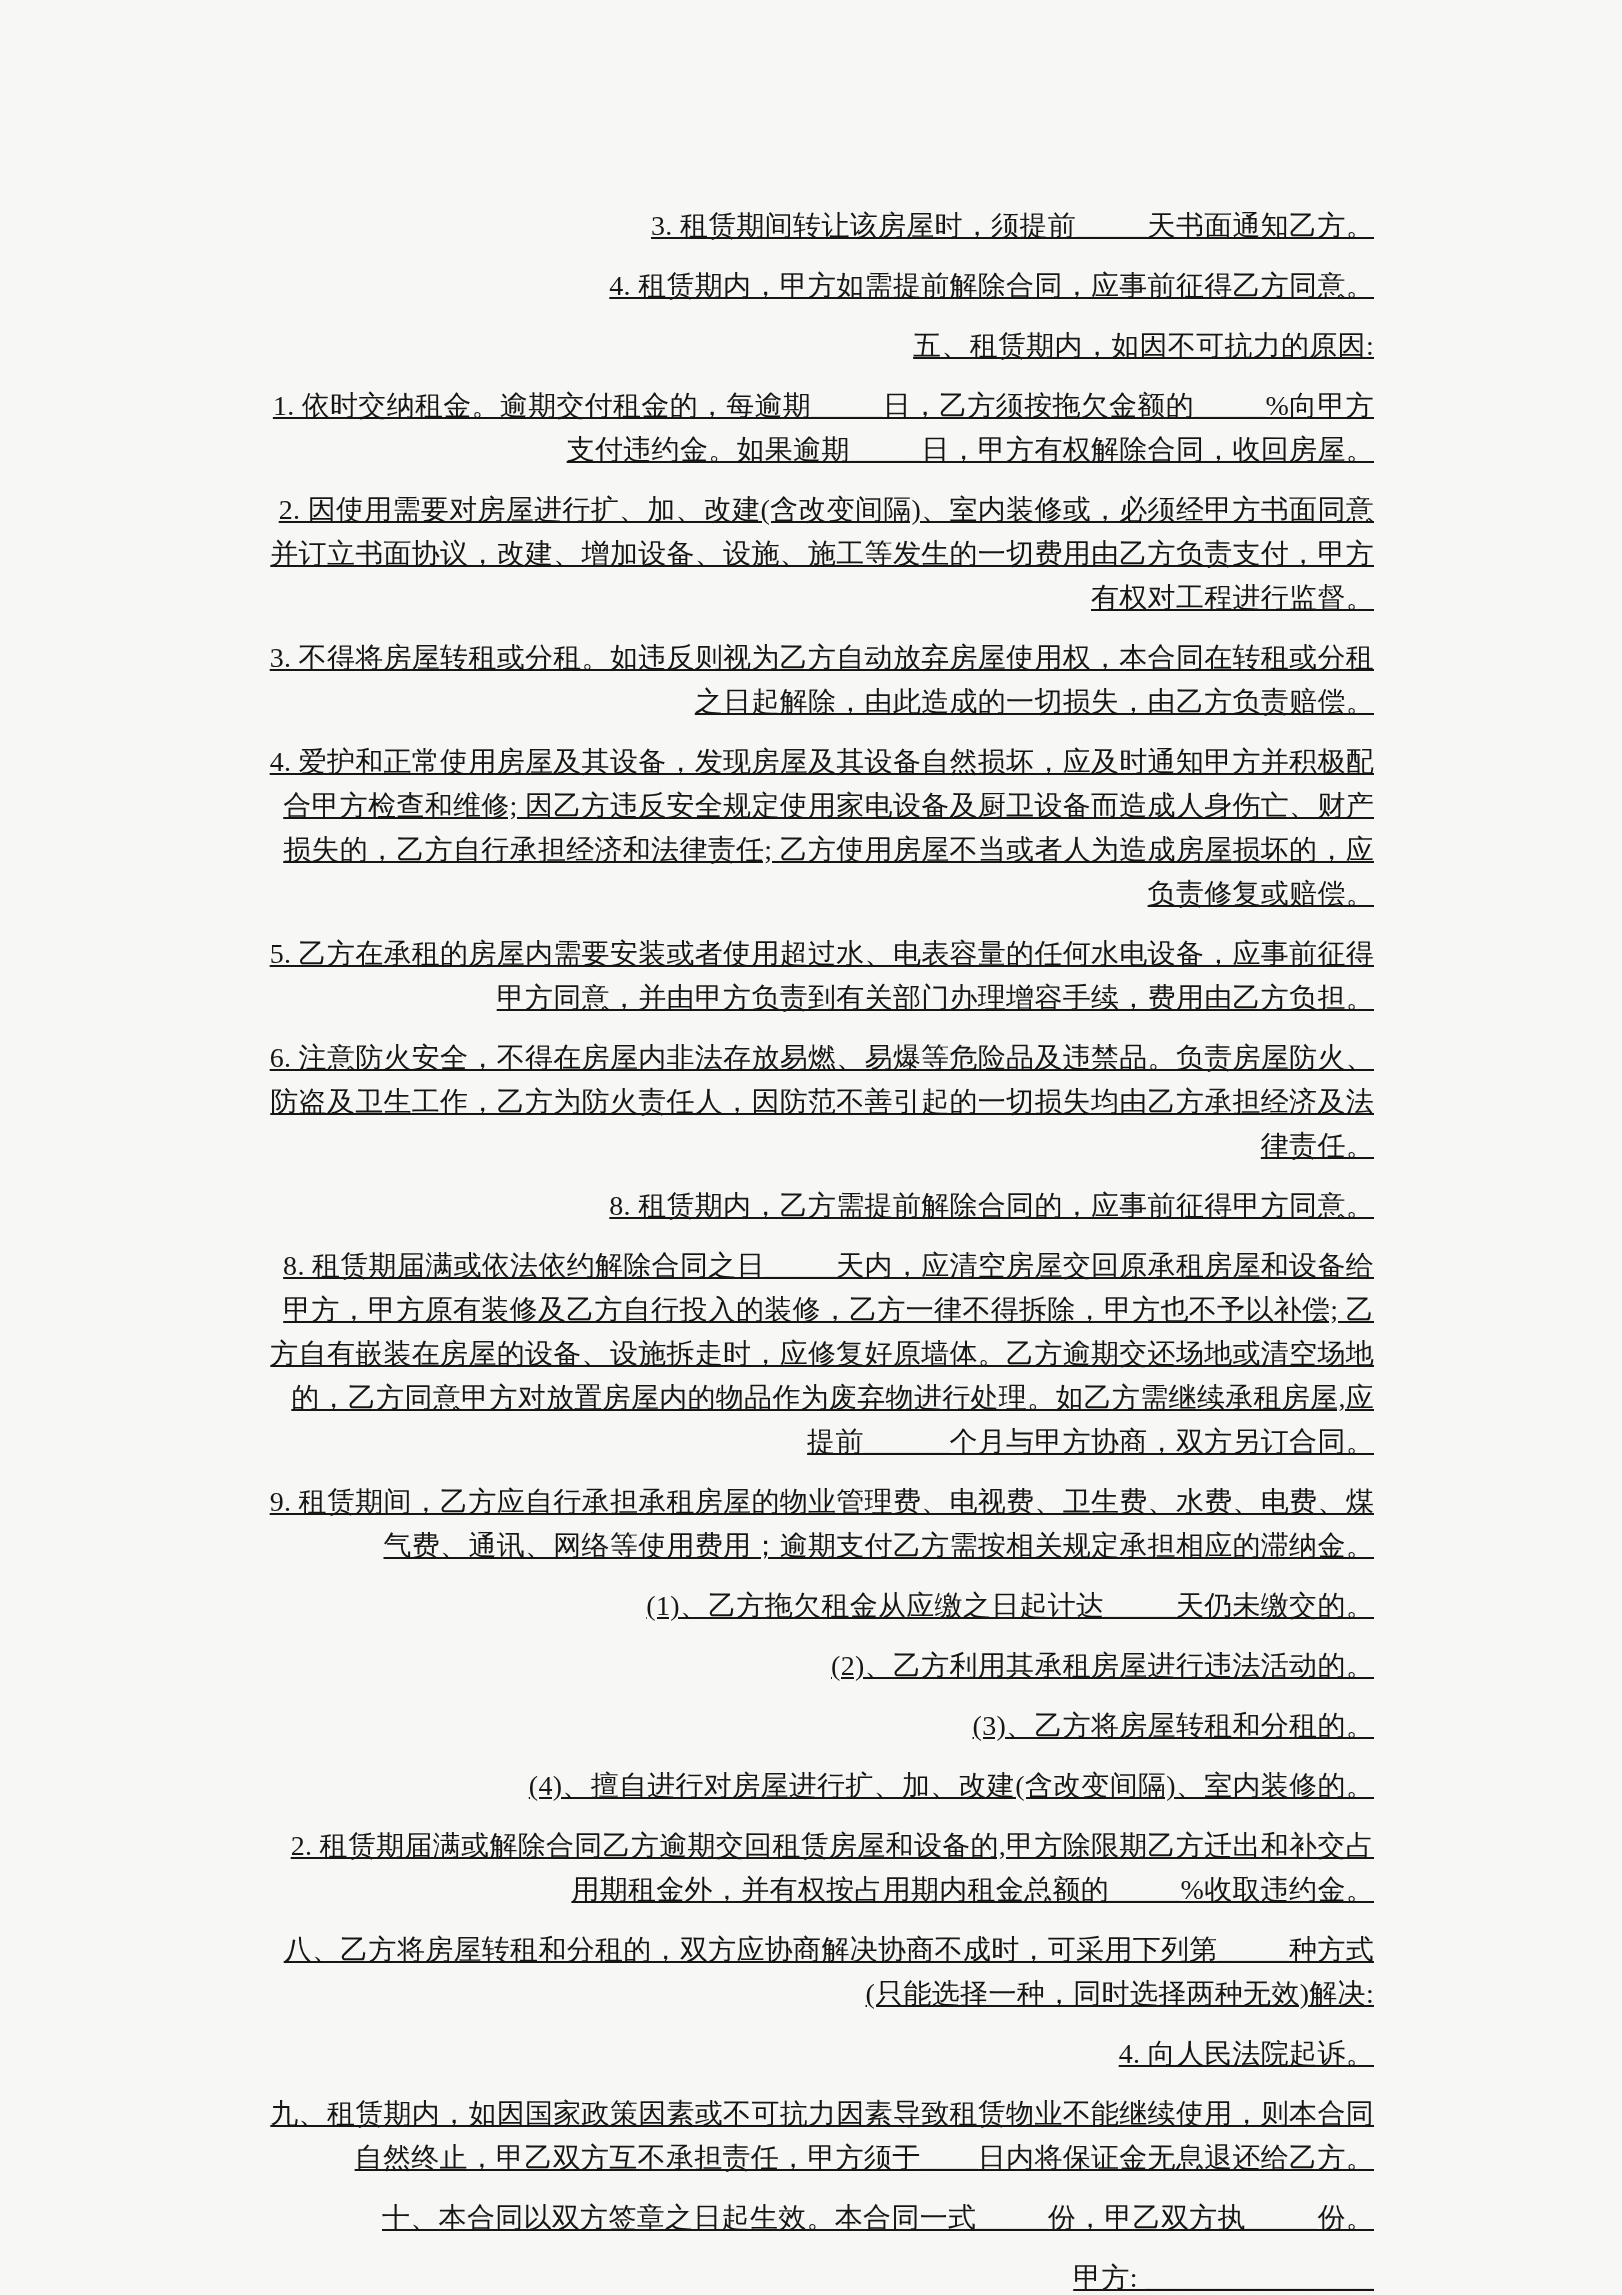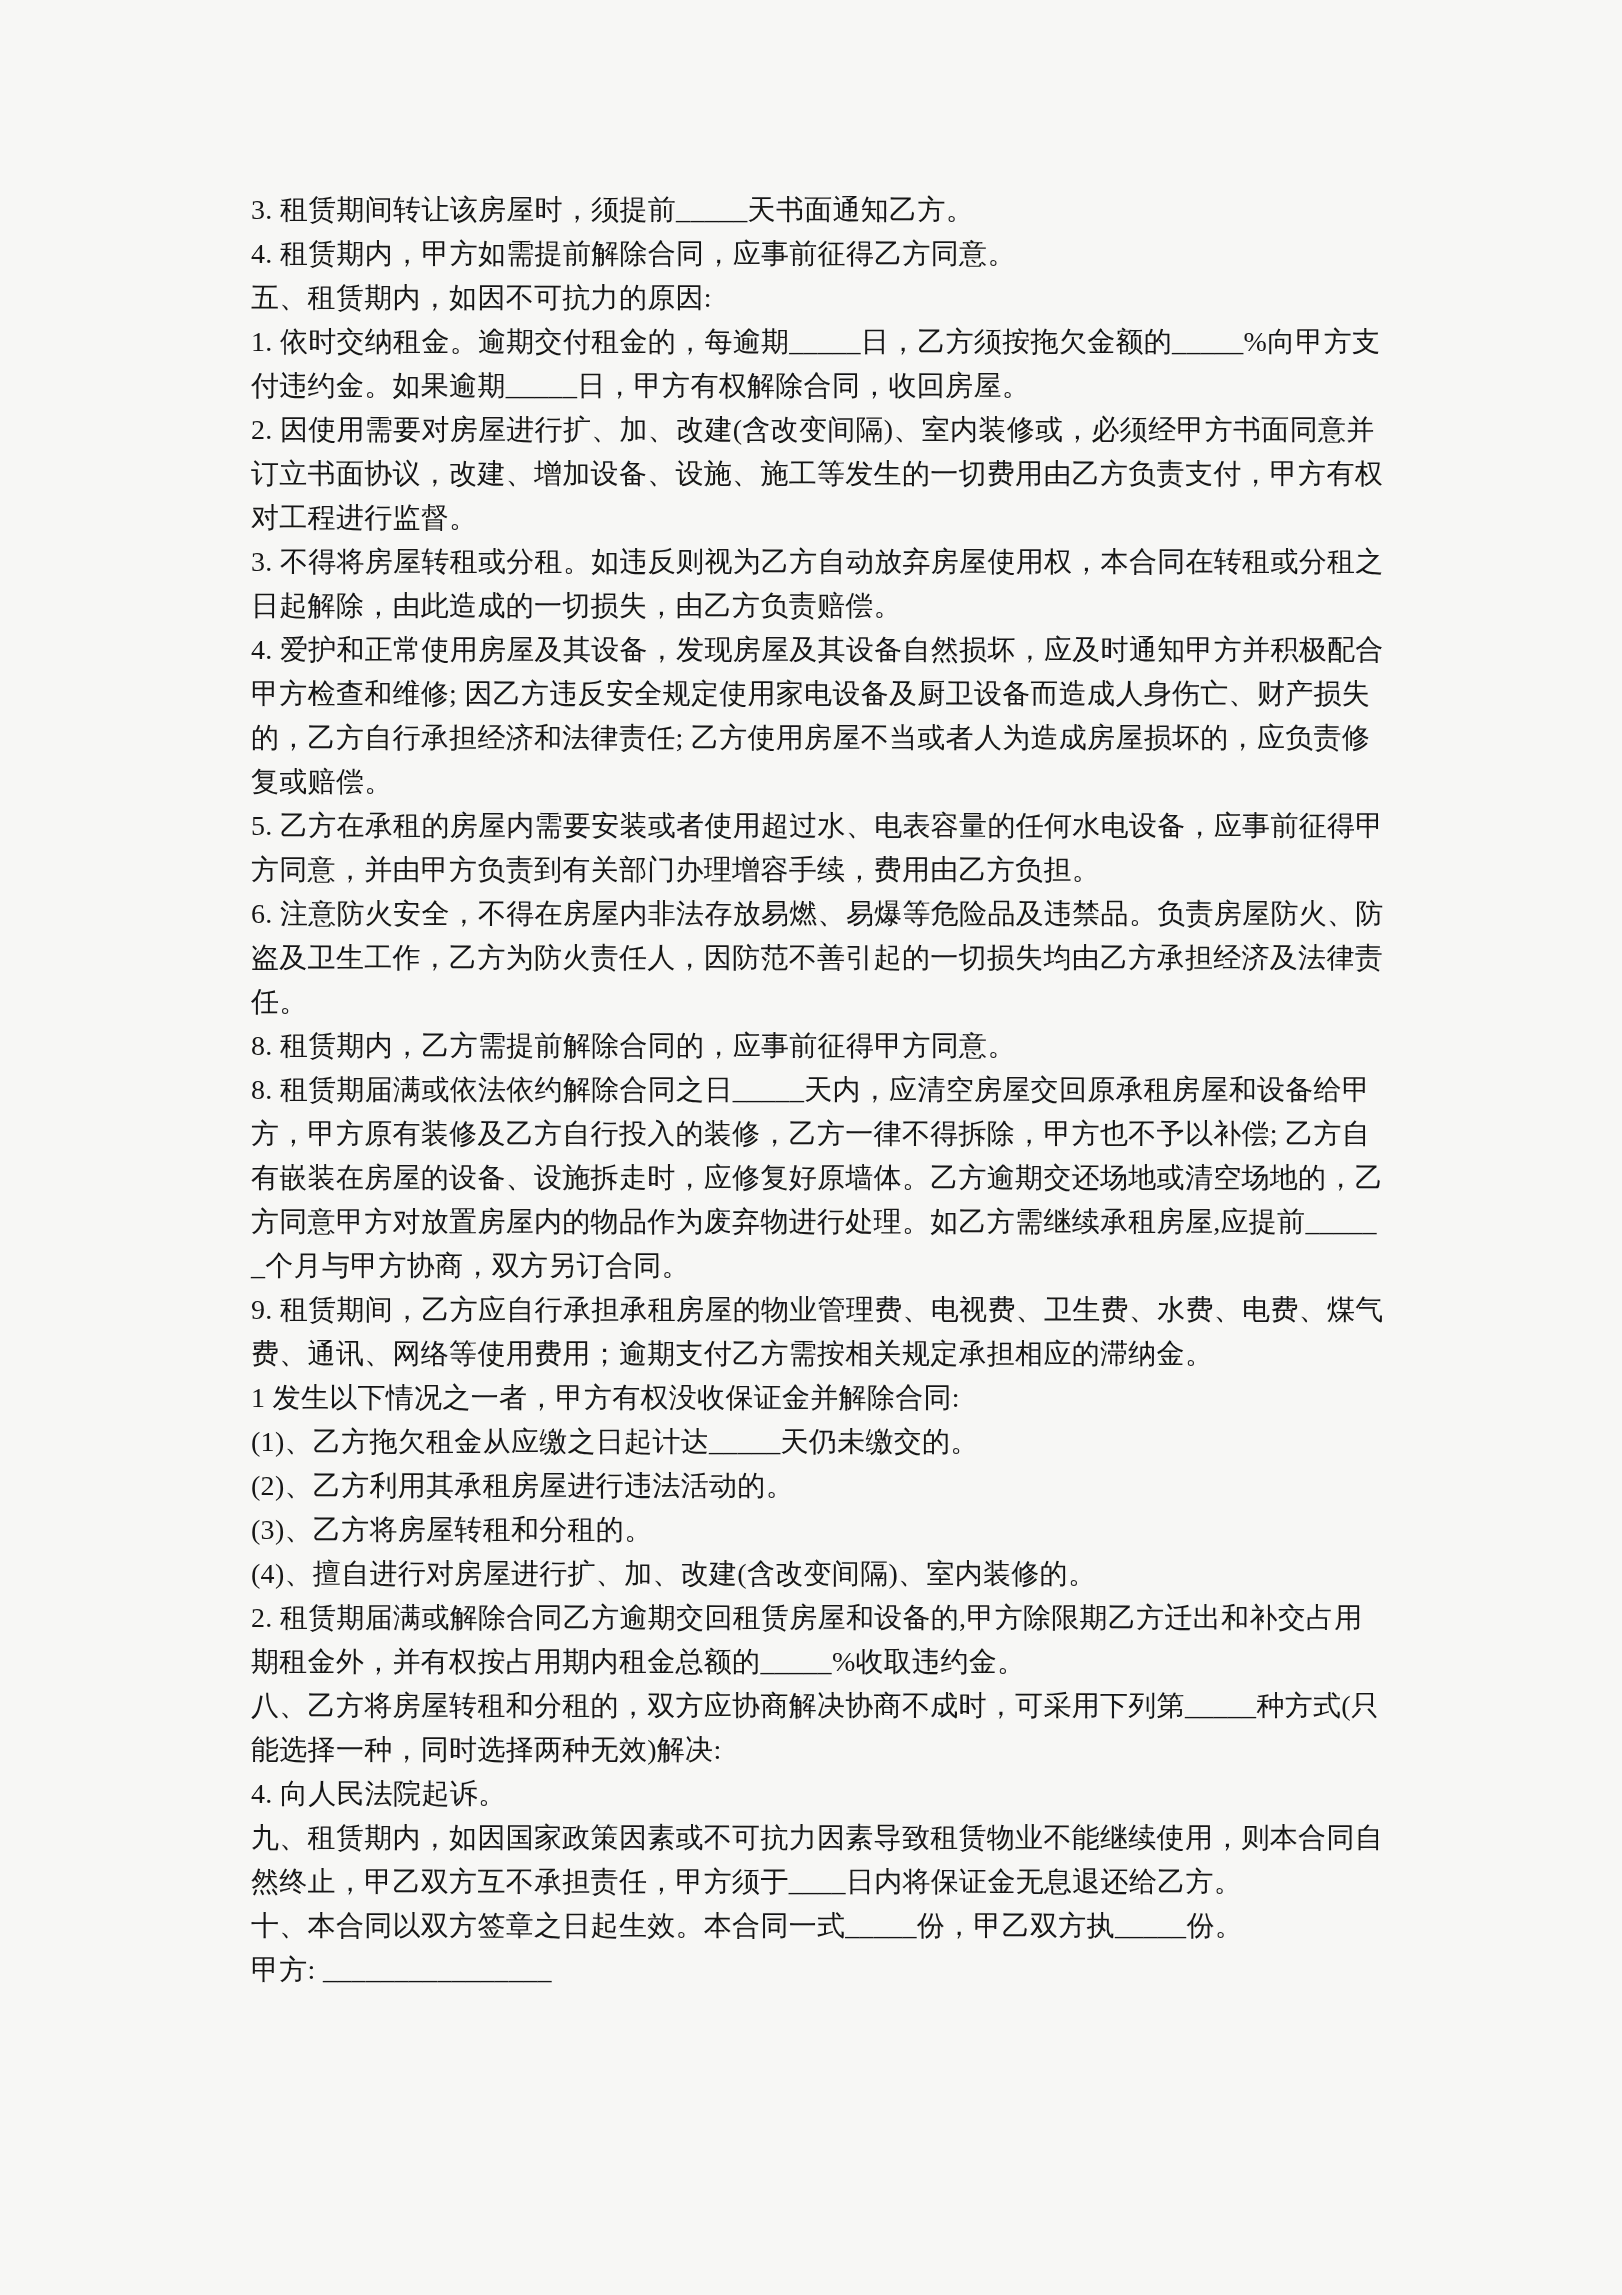--- a/index.html
+++ b/index.html
@@ -20,45 +20,45 @@
     position: absolute;
     left: 251px;
     top: 188px;
     width: 1139px;
     color: #161616;
     font-size: 28px;
     line-height: 44px;
     letter-spacing: 0.3px;
   }
   .para {
-    margin: 0;
+    margin: 16px;
     padding: 0;
-    text-align: left;
+    text-align: right;
     word-break: break-all;
     white-space: normal;
+    text-decoration: underline;
   }
 </style>
 </head>
 <body style="background: rgb(247, 247, 245);">
 
 <div class="page" style="background: rgb(247, 247, 245);">
   <div class="doc-body" style="color: rgb(22, 22, 22);">
       <p class="para">3. 租赁期间转让该房屋时，须提前_____天书面通知乙方。</p>
       <p class="para">4. 租赁期内，甲方如需提前解除合同，应事前征得乙方同意。</p>
       <p class="para">五、租赁期内，如因不可抗力的原因:</p>
       <p class="para">1. 依时交纳租金。逾期交付租金的，每逾期_____日，乙方须按拖欠金额的_____%向甲方支付违约金。如果逾期_____日，甲方有权解除合同，收回房屋。</p>
       <p class="para">2. 因使用需要对房屋进行扩、加、改建(含改变间隔)、室内装修或，必须经甲方书面同意并订立书面协议，改建、增加设备、设施、施工等发生的一切费用由乙方负责支付，甲方有权对工程进行监督。</p>
       <p class="para">3. 不得将房屋转租或分租。如违反则视为乙方自动放弃房屋使用权，本合同在转租或分租之日起解除，由此造成的一切损失，由乙方负责赔偿。</p>
       <p class="para">4. 爱护和正常使用房屋及其设备，发现房屋及其设备自然损坏，应及时通知甲方并积极配合甲方检查和维修; 因乙方违反安全规定使用家电设备及厨卫设备而造成人身伤亡、财产损失的，乙方自行承担经济和法律责任; 乙方使用房屋不当或者人为造成房屋损坏的，应负责修复或赔偿。</p>
       <p class="para">5. 乙方在承租的房屋内需要安装或者使用超过水、电表容量的任何水电设备，应事前征得甲方同意，并由甲方负责到有关部门办理增容手续，费用由乙方负担。</p>
       <p class="para">6. 注意防火安全，不得在房屋内非法存放易燃、易爆等危险品及违禁品。负责房屋防火、防盗及卫生工作，乙方为防火责任人，因防范不善引起的一切损失均由乙方承担经济及法律责任。</p>
       <p class="para">8. 租赁期内，乙方需提前解除合同的，应事前征得甲方同意。</p>
       <p class="para">8. 租赁期届满或依法依约解除合同之日_____天内，应清空房屋交回原承租房屋和设备给甲方，甲方原有装修及乙方自行投入的装修，乙方一律不得拆除，甲方也不予以补偿; 乙方自有嵌装在房屋的设备、设施拆走时，应修复好原墙体。乙方逾期交还场地或清空场地的，乙方同意甲方对放置房屋内的物品作为废弃物进行处理。如乙方需继续承租房屋,应提前______个月与甲方协商，双方另订合同。</p>
       <p class="para">9. 租赁期间，乙方应自行承担承租房屋的物业管理费、电视费、卫生费、水费、电费、煤气费、通讯、网络等使用费用；逾期支付乙方需按相关规定承担相应的滞纳金。</p>
-      <p class="para">1 发生以下情况之一者，甲方有权没收保证金并解除合同:</p>
       <p class="para">(1)、乙方拖欠租金从应缴之日起计达_____天仍未缴交的。</p>
       <p class="para">(2)、乙方利用其承租房屋进行违法活动的。</p>
       <p class="para">(3)、乙方将房屋转租和分租的。</p>
       <p class="para">(4)、擅自进行对房屋进行扩、加、改建(含改变间隔)、室内装修的。</p>
       <p class="para">2. 租赁期届满或解除合同乙方逾期交回租赁房屋和设备的,甲方除限期乙方迁出和补交占用期租金外，并有权按占用期内租金总额的_____%收取违约金。</p>
       <p class="para">八、乙方将房屋转租和分租的，双方应协商解决协商不成时，可采用下列第_____种方式(只能选择一种，同时选择两种无效)解决:</p>
       <p class="para">4. 向人民法院起诉。</p>
       <p class="para">九、租赁期内，如因国家政策因素或不可抗力因素导致租赁物业不能继续使用，则本合同自然终止，甲乙双方互不承担责任，甲方须于____日内将保证金无息退还给乙方。</p>
       <p class="para">十、本合同以双方签章之日起生效。本合同一式_____份，甲乙双方执_____份。</p>
       <p class="para">甲方: ________________</p>

